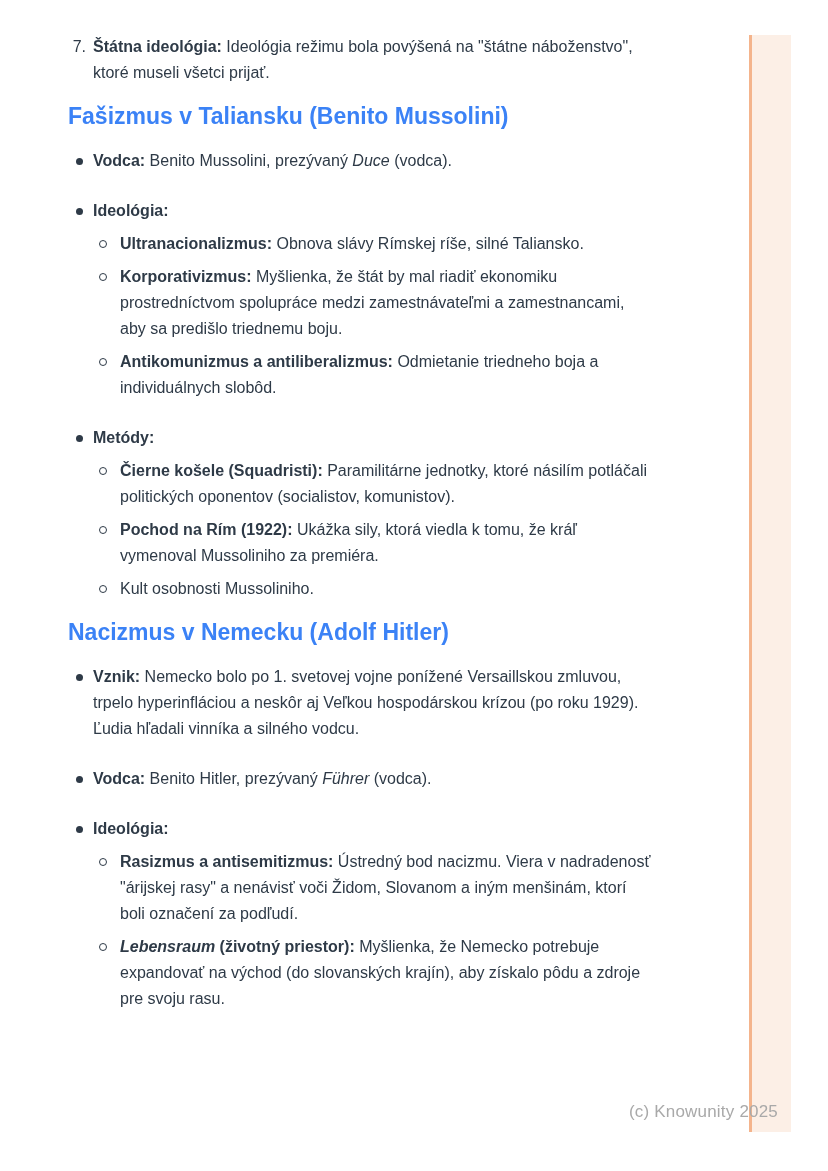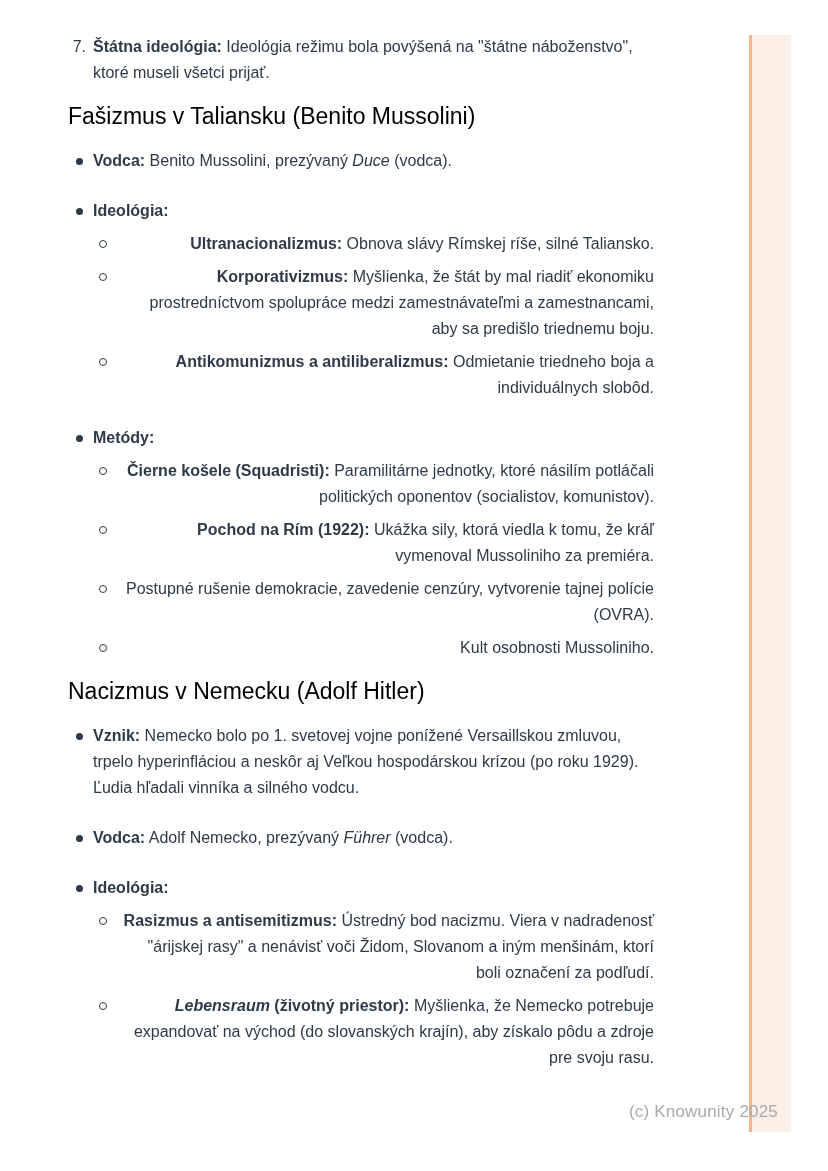--- a/index.html
+++ b/index.html
@@ -16,32 +16,32 @@
   .content{
     position:absolute;left:68px;top:34px;width:586px;z-index:2;
     font-size:16px;line-height:26px;
   }
   .b{font-weight:700;}
   .i{font-style:italic;}
   .bi{font-weight:700;font-style:italic;}
   .num-item{display:flex;}
   .num{min-width:18px;margin-right:7px;text-align:right;flex:none;}
   h2{
-    font-size:23px;line-height:30px;font-weight:400;
-    color:#000000;margin:15px 0 17px 0;letter-spacing:0;
+    font-size:23px;line-height:30px;font-weight:700;
+    color:#3b82f6;margin:15px 0 17px 0;letter-spacing:0;
   }
   ul{list-style:none;margin:0;padding:0;}
   ul.top > li{position:relative;padding-left:25px;margin-top:24px;}
   ul.top > li:first-child{margin-top:0;}
   ul.top > li::before{
     content:"";position:absolute;left:8px;top:10px;width:7px;height:7px;
     border-radius:50%;background:#2e3a47;
   }
   ul.sub{margin-top:7px;}
-  ul.sub > li{position:relative;padding-left:27px;margin-top:7px;text-align:right;}
+  ul.sub > li{position:relative;padding-left:27px;margin-top:7px;}
   ul.sub > li::before{
     content:"";position:absolute;left:6px;top:9px;width:6px;height:6px;
     border-radius:50%;border:1.6px solid #2e3a47;background:transparent;
     box-sizing:border-box;width:8px;height:8px;
   }
   .footer{
     position:absolute;top:1102px;right:50px;z-index:3;
     font-size:17px;color:#a9a9a9;letter-spacing:0.2px;
   }
 </style>
@@ -61,31 +61,30 @@
     <ul class="top">
           <li><span class="b">Vodca:</span><span> Benito Mussolini, prezývaný </span><span class="i">Duce</span><span> (vodca).</span></li>
           <li><span class="b">Ideológia:</span><ul class="sub">
               <li><span class="b">Ultranacionalizmus:</span><span> Obnova slávy Rímskej ríše, silné Taliansko.</span></li>
               <li><span class="b">Korporativizmus:</span><span> Myšlienka, že štát by mal riadiť ekonomiku prostredníctvom spolupráce medzi zamestnávateľmi a zamestnancami, aby sa predišlo triednemu boju.</span></li>
               <li><span class="b">Antikomunizmus a antiliberalizmus:</span><span> Odmietanie triedneho boja a individuálnych slobôd.</span></li>
             </ul></li>
           <li><span class="b">Metódy:</span><ul class="sub">
               <li><span class="b">Čierne košele (Squadristi):</span><span> Paramilitárne jednotky, ktoré násilím potláčali politických oponentov (socialistov, komunistov).</span></li>
               <li><span class="b">Pochod na Rím (1922):</span><span> Ukážka sily, ktorá viedla k tomu, že kráľ vymenoval Mussoliniho za premiéra.</span></li>
-              <li><span>Postupné rušenie demokracie, zavedenie cenzúry, vytvorenie tajnej polície (OVRA).</span></li>
               <li><span>Kult osobnosti Mussoliniho.</span></li>
             </ul></li>
         </ul>
   </section>
 
   <section>
     <h2>Nacizmus v Nemecku (Adolf Hitler)</h2>
     <ul class="top">
           <li><span class="b">Vznik:</span><span> Nemecko bolo po 1. svetovej vojne ponížené Versaillskou zmluvou, trpelo hyperinfláciou a neskôr aj Veľkou hospodárskou krízou (po roku 1929). Ľudia hľadali vinníka a silného vodcu.</span></li>
-          <li><span class="b">Vodca:</span><span> Adolf Nemecko, prezývaný </span><span class="i">Führer</span><span> (vodca).</span></li>
+          <li><span class="b">Vodca:</span><span> Benito Hitler, prezývaný </span><span class="i">Führer</span><span> (vodca).</span></li>
           <li><span class="b">Ideológia:</span><ul class="sub">
               <li><span class="b">Rasizmus a antisemitizmus:</span><span> Ústredný bod nacizmu. Viera v nadradenosť "árijskej rasy" a nenávisť voči Židom, Slovanom a iným menšinám, ktorí boli označení za podľudí.</span></li>
               <li><span class="bi">Lebensraum</span><span class="b"> (životný priestor):</span><span> Myšlienka, že Nemecko potrebuje expandovať na východ (do slovanských krajín), aby získalo pôdu a zdroje pre svoju rasu.</span></li>
             </ul></li>
         </ul>
   </section>
 </div>
 </div>
 
 <div class="footer">(c) Knowunity 2025</div>

